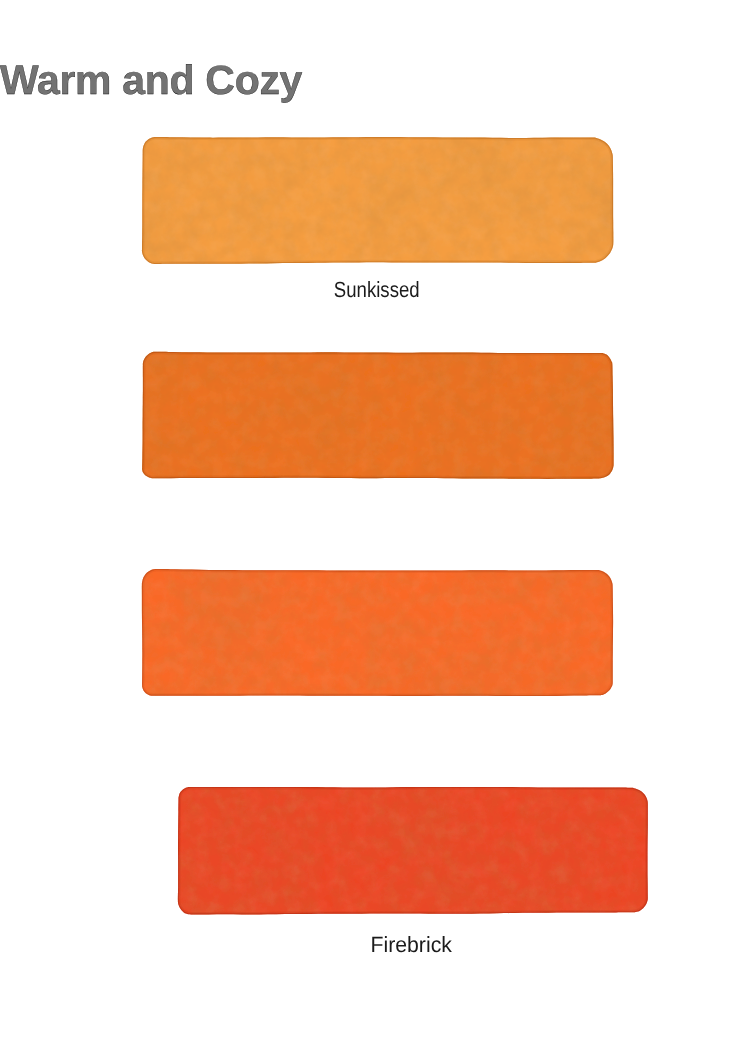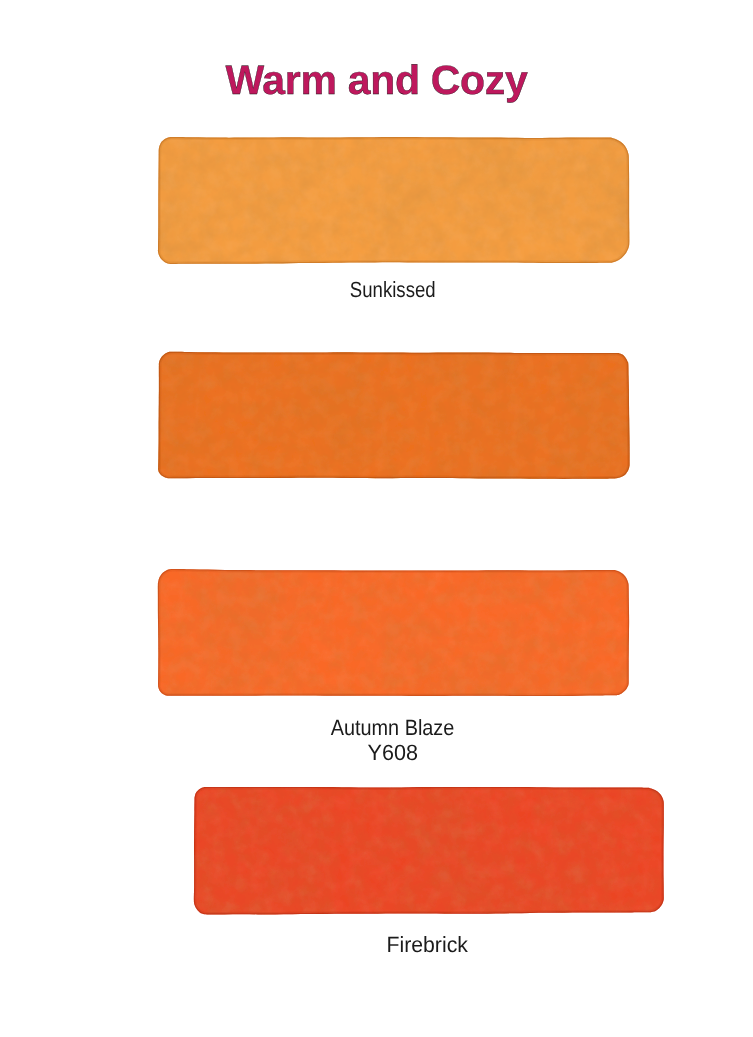--- a/index.html
+++ b/index.html
@@ -4,26 +4,26 @@
 <style>
   html,body{margin:0;padding:0;}
   body{width:753px;height:1037px;background:#ffffff;
        font-family:"Liberation Sans",sans-serif;overflow:hidden;
        -webkit-font-smoothing:antialiased;
        text-rendering:geometricPrecision;}
   .page{position:relative;width:753px;height:1037px;background:#ffffff;
         
         will-change:transform;transform:translateZ(0);}
 
-  .title{position:absolute;left:0;top:58px;width:753px;text-align:center;
-         font-size:41px;font-weight:bold;color:#be185d;line-height:44px;
+  .title{position:absolute;left:0;top:58px;width:753px;text-align:left;
+         font-size:41px;font-weight:bold;color:#737373;line-height:44px;
          letter-spacing:-0.3px;
          -webkit-text-stroke:0.35px #121212;}
 
-  .swatch-block{position:absolute;left:16px;width:596px;}
+  .swatch-block{position:absolute;left:0;width:596px;}
   .swatch-wrap{position:relative;width:753px;height:158px;}
   .swatch-wrap svg{position:absolute;left:0;top:0;display:block;}
 
   .label{position:absolute;left:0;width:753px;text-align:center;
          font-size:22px;color:#1b1b1b;line-height:25.4px;font-weight:400;}
   .lbl-name,.lbl-code{display:block;}
   .lbl-name>i,.lbl-code>i{display:inline-block;font-style:normal;
          transform-origin:center center;}
 </style>
 </head>
@@ -135,24 +135,20 @@
               <g clip-path="url(#cp2)">
                 <rect x="135" y="8" width="485" height="142" filter="url(#mot2)"></rect>
                 <rect x="135" y="8" width="485" height="142" filter="url(#lit2)"></rect>
                 <rect x="135" y="8" width="485" height="142" filter="url(#wash2)"></rect>
                 <path d="M158.0 15.0C161.3 15.0 169.3 15.1 174.9 15.2C180.5 15.3 186.1 15.4 191.8 15.5C197.4 15.7 203.0 15.8 208.7 15.9C214.3 16.0 219.9 16.1 225.5 16.1C231.2 16.2 236.8 16.2 242.4 16.2C248.1 16.3 253.7 16.2 259.3 16.2C264.9 16.2 270.6 16.2 276.2 16.2C281.8 16.2 287.4 16.2 293.1 16.2C298.7 16.2 304.3 16.3 310.0 16.3C315.6 16.4 321.2 16.4 326.8 16.5C332.5 16.5 338.1 16.6 343.7 16.6C349.4 16.6 355.0 16.6 360.6 16.6C366.2 16.6 371.9 16.5 377.5 16.5C383.1 16.5 388.8 16.5 394.4 16.5C400.0 16.5 405.6 16.5 411.3 16.5C416.9 16.5 422.5 16.6 428.2 16.6C433.8 16.5 439.4 16.5 445.0 16.5C450.7 16.5 456.3 16.4 461.9 16.4C467.6 16.4 473.2 16.4 478.8 16.3C484.4 16.3 490.1 16.3 495.7 16.3C501.3 16.4 506.9 16.4 512.6 16.4C518.2 16.4 523.8 16.5 529.5 16.5C535.1 16.5 540.7 16.5 546.3 16.4C552.0 16.4 557.6 16.3 563.2 16.3C568.9 16.2 574.5 16.2 580.1 16.1C585.7 16.1 593.7 16.0 597.0 16.0C600.3 16.1 598.9 16.2 599.8 16.4C600.7 16.6 601.5 16.9 602.4 17.2C603.2 17.6 604.0 18.0 604.8 18.5C605.5 19.0 606.3 19.5 607.0 20.1C607.6 20.7 608.3 21.4 608.9 22.1C609.4 22.7 610.0 23.5 610.4 24.3C610.9 25.0 611.2 25.9 611.5 26.7C611.9 27.5 612.1 28.4 612.3 29.3C612.5 30.2 612.5 29.6 612.6 32.0C612.7 34.4 612.8 40.0 612.8 44.0C612.9 48.0 612.9 52.0 613.0 56.0C613.0 60.0 613.1 64.0 613.1 68.0C613.1 72.0 613.0 76.0 613.0 80.0C613.0 84.0 612.9 88.0 612.8 92.0C612.8 96.0 612.8 100.0 612.7 104.0C612.7 108.0 612.7 112.0 612.7 116.0C612.7 120.0 612.7 125.6 612.7 128.0C612.7 130.4 612.6 129.6 612.5 130.4C612.3 131.2 612.1 131.9 611.8 132.6C611.4 133.4 611.0 134.0 610.6 134.7C610.1 135.3 609.6 135.9 609.1 136.5C608.6 137.0 608.0 137.6 607.4 138.0C606.8 138.5 606.2 139.0 605.6 139.4C604.9 139.7 604.2 140.1 603.5 140.4C602.8 140.7 602.0 140.9 601.3 141.0C600.5 141.2 602.2 141.2 599.0 141.3C595.8 141.4 587.6 141.4 581.9 141.5C576.2 141.5 570.5 141.6 564.8 141.7C559.1 141.8 553.4 141.9 547.7 142.0C541.9 142.0 536.2 142.1 530.5 142.1C524.8 142.1 519.1 142.1 513.4 142.1C507.7 142.1 502.0 142.0 496.3 142.0C490.6 141.9 484.9 141.9 479.2 141.8C473.5 141.8 467.8 141.8 462.1 141.8C456.4 141.8 450.7 141.8 445.0 141.8C439.3 141.8 433.6 141.9 427.8 141.9C422.1 141.9 416.4 141.9 410.7 141.9C405.0 141.9 399.3 141.9 393.6 141.9C387.9 141.8 382.2 141.8 376.5 141.8C370.8 141.8 365.1 141.7 359.4 141.7C353.7 141.7 348.0 141.7 342.3 141.7C336.6 141.7 330.9 141.7 325.2 141.7C319.4 141.7 313.7 141.7 308.0 141.7C302.3 141.6 296.6 141.6 290.9 141.6C285.2 141.6 279.5 141.5 273.8 141.5C268.1 141.5 262.4 141.5 256.7 141.6C251.0 141.6 245.3 141.7 239.6 141.7C233.9 141.7 228.2 141.8 222.5 141.8C216.8 141.8 211.1 141.8 205.3 141.8C199.6 141.8 193.9 141.8 188.2 141.7C182.5 141.7 176.8 141.7 171.1 141.7C165.4 141.7 157.2 141.7 154.0 141.7C150.8 141.7 152.7 141.7 152.1 141.7C151.5 141.7 150.8 141.6 150.2 141.4C149.6 141.3 148.9 141.1 148.3 140.8C147.7 140.6 147.1 140.2 146.6 139.8C146.0 139.5 145.5 139.0 145.1 138.5C144.6 138.0 144.2 137.5 143.8 136.9C143.5 136.3 143.1 135.7 142.9 135.1C142.6 134.4 142.4 133.7 142.3 133.1C142.2 132.4 142.1 133.4 142.1 131.0C142.1 128.6 142.2 122.7 142.2 118.5C142.3 114.3 142.3 110.2 142.3 106.0C142.4 101.8 142.4 97.7 142.3 93.5C142.3 89.3 142.3 85.2 142.2 81.0C142.2 76.8 142.1 72.7 142.0 68.5C142.0 64.3 141.9 60.2 141.9 56.0C141.9 51.8 141.9 47.7 141.9 43.5C141.9 39.3 141.8 33.6 141.9 31.0C141.9 28.4 142.0 29.1 142.1 28.2C142.3 27.3 142.5 26.3 142.7 25.4C143.0 24.5 143.4 23.6 143.8 22.8C144.2 22.0 144.7 21.1 145.3 20.4C145.9 19.6 146.6 18.9 147.4 18.3C148.1 17.7 148.9 17.2 149.8 16.7C150.6 16.3 151.5 15.9 152.4 15.6C153.3 15.3 154.3 15.1 155.2 15.0C156.1 14.9 154.7 14.9 158.0 15.0Z" fill="none" stroke-opacity="0.16" stroke-width="5" stroke="#b94214"></path>
                 <path d="M158.0 15.0C161.3 15.0 169.3 15.1 174.9 15.2C180.5 15.3 186.1 15.4 191.8 15.5C197.4 15.7 203.0 15.8 208.7 15.9C214.3 16.0 219.9 16.1 225.5 16.1C231.2 16.2 236.8 16.2 242.4 16.2C248.1 16.3 253.7 16.2 259.3 16.2C264.9 16.2 270.6 16.2 276.2 16.2C281.8 16.2 287.4 16.2 293.1 16.2C298.7 16.2 304.3 16.3 310.0 16.3C315.6 16.4 321.2 16.4 326.8 16.5C332.5 16.5 338.1 16.6 343.7 16.6C349.4 16.6 355.0 16.6 360.6 16.6C366.2 16.6 371.9 16.5 377.5 16.5C383.1 16.5 388.8 16.5 394.4 16.5C400.0 16.5 405.6 16.5 411.3 16.5C416.9 16.5 422.5 16.6 428.2 16.6C433.8 16.5 439.4 16.5 445.0 16.5C450.7 16.5 456.3 16.4 461.9 16.4C467.6 16.4 473.2 16.4 478.8 16.3C484.4 16.3 490.1 16.3 495.7 16.3C501.3 16.4 506.9 16.4 512.6 16.4C518.2 16.4 523.8 16.5 529.5 16.5C535.1 16.5 540.7 16.5 546.3 16.4C552.0 16.4 557.6 16.3 563.2 16.3C568.9 16.2 574.5 16.2 580.1 16.1C585.7 16.1 593.7 16.0 597.0 16.0C600.3 16.1 598.9 16.2 599.8 16.4C600.7 16.6 601.5 16.9 602.4 17.2C603.2 17.6 604.0 18.0 604.8 18.5C605.5 19.0 606.3 19.5 607.0 20.1C607.6 20.7 608.3 21.4 608.9 22.1C609.4 22.7 610.0 23.5 610.4 24.3C610.9 25.0 611.2 25.9 611.5 26.7C611.9 27.5 612.1 28.4 612.3 29.3C612.5 30.2 612.5 29.6 612.6 32.0C612.7 34.4 612.8 40.0 612.8 44.0C612.9 48.0 612.9 52.0 613.0 56.0C613.0 60.0 613.1 64.0 613.1 68.0C613.1 72.0 613.0 76.0 613.0 80.0C613.0 84.0 612.9 88.0 612.8 92.0C612.8 96.0 612.8 100.0 612.7 104.0C612.7 108.0 612.7 112.0 612.7 116.0C612.7 120.0 612.7 125.6 612.7 128.0C612.7 130.4 612.6 129.6 612.5 130.4C612.3 131.2 612.1 131.9 611.8 132.6C611.4 133.4 611.0 134.0 610.6 134.7C610.1 135.3 609.6 135.9 609.1 136.5C608.6 137.0 608.0 137.6 607.4 138.0C606.8 138.5 606.2 139.0 605.6 139.4C604.9 139.7 604.2 140.1 603.5 140.4C602.8 140.7 602.0 140.9 601.3 141.0C600.5 141.2 602.2 141.2 599.0 141.3C595.8 141.4 587.6 141.4 581.9 141.5C576.2 141.5 570.5 141.6 564.8 141.7C559.1 141.8 553.4 141.9 547.7 142.0C541.9 142.0 536.2 142.1 530.5 142.1C524.8 142.1 519.1 142.1 513.4 142.1C507.7 142.1 502.0 142.0 496.3 142.0C490.6 141.9 484.9 141.9 479.2 141.8C473.5 141.8 467.8 141.8 462.1 141.8C456.4 141.8 450.7 141.8 445.0 141.8C439.3 141.8 433.6 141.9 427.8 141.9C422.1 141.9 416.4 141.9 410.7 141.9C405.0 141.9 399.3 141.9 393.6 141.9C387.9 141.8 382.2 141.8 376.5 141.8C370.8 141.8 365.1 141.7 359.4 141.7C353.7 141.7 348.0 141.7 342.3 141.7C336.6 141.7 330.9 141.7 325.2 141.7C319.4 141.7 313.7 141.7 308.0 141.7C302.3 141.6 296.6 141.6 290.9 141.6C285.2 141.6 279.5 141.5 273.8 141.5C268.1 141.5 262.4 141.5 256.7 141.6C251.0 141.6 245.3 141.7 239.6 141.7C233.9 141.7 228.2 141.8 222.5 141.8C216.8 141.8 211.1 141.8 205.3 141.8C199.6 141.8 193.9 141.8 188.2 141.7C182.5 141.7 176.8 141.7 171.1 141.7C165.4 141.7 157.2 141.7 154.0 141.7C150.8 141.7 152.7 141.7 152.1 141.7C151.5 141.7 150.8 141.6 150.2 141.4C149.6 141.3 148.9 141.1 148.3 140.8C147.7 140.6 147.1 140.2 146.6 139.8C146.0 139.5 145.5 139.0 145.1 138.5C144.6 138.0 144.2 137.5 143.8 136.9C143.5 136.3 143.1 135.7 142.9 135.1C142.6 134.4 142.4 133.7 142.3 133.1C142.2 132.4 142.1 133.4 142.1 131.0C142.1 128.6 142.2 122.7 142.2 118.5C142.3 114.3 142.3 110.2 142.3 106.0C142.4 101.8 142.4 97.7 142.3 93.5C142.3 89.3 142.3 85.2 142.2 81.0C142.2 76.8 142.1 72.7 142.0 68.5C142.0 64.3 141.9 60.2 141.9 56.0C141.9 51.8 141.9 47.7 141.9 43.5C141.9 39.3 141.8 33.6 141.9 31.0C141.9 28.4 142.0 29.1 142.1 28.2C142.3 27.3 142.5 26.3 142.7 25.4C143.0 24.5 143.4 23.6 143.8 22.8C144.2 22.0 144.7 21.1 145.3 20.4C145.9 19.6 146.6 18.9 147.4 18.3C148.1 17.7 148.9 17.2 149.8 16.7C150.6 16.3 151.5 15.9 152.4 15.6C153.3 15.3 154.3 15.1 155.2 15.0C156.1 14.9 154.7 14.9 158.0 15.0Z" fill="none" stroke-opacity="0.50" stroke-width="2.2" stroke="#b94214"></path>
               </g>
             </g>
           </svg>
         </div>
-        <div class="label" style="top: 161px;">
-          <span class="lbl-name"><i style="transform:scaleX(0.903)">Autumn Blaze</i></span>
-          <span class="lbl-code"><i style="transform:scaleX(0.98)">Y608</i></span>
-        </div>
       </div>
       <div class="swatch-block" style="top: 771px; margin-left: 35px;">
         <div class="swatch-wrap">
           <svg width="753" height="158" viewBox="0 0 753 158">
             <defs>
               <filter id="mot3" x="-5%" y="-5%" width="110%" height="110%">
                 <feTurbulence type="fractalNoise" baseFrequency="0.06" numOctaves="5" seed="53"></feTurbulence>
                 <feColorMatrix type="matrix" values="0 0 0 0 0.46  0 0 0 0 0.22  0 0 0 0 0.05  0 0.34 0 0 -0.115"></feColorMatrix>
               </filter>
               <filter id="lit3" x="-5%" y="-5%" width="110%" height="110%">

